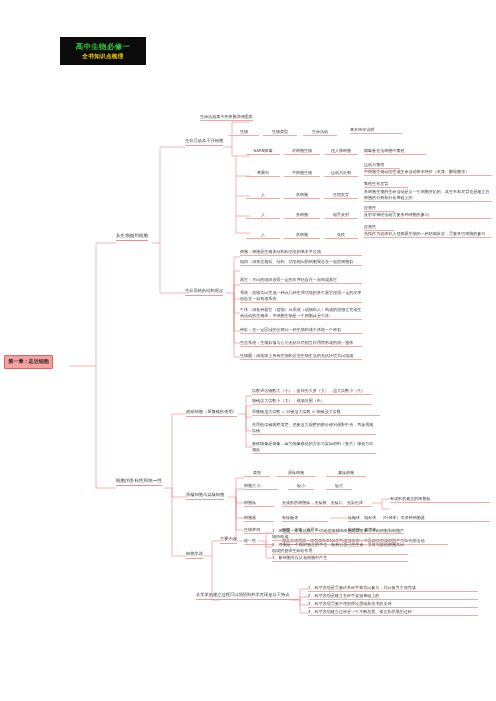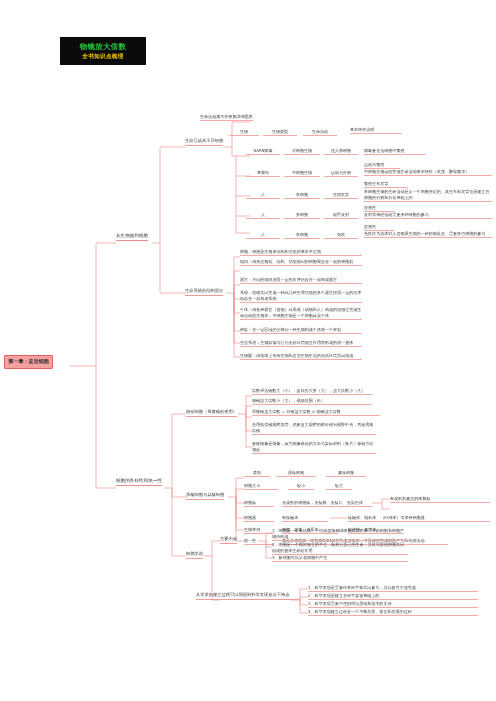--- a/index.html
+++ b/index.html
@@ -87,21 +87,21 @@
       <path d="M266 541 V547 H272"></path>
       <path d="M266 541 V558 H272"></path>
       <path d="M290 600 H300 V589 H308"></path>
       <path d="M300 600 V597 H308"></path>
       <path d="M300 600 V605 H308"></path>
       <path d="M300 600 V613 H308"></path>
     </g>
   </svg>
 
   <div id="title-banner">
-    <div class="l1">物镜放大倍数</div>
+    <div class="l1">高中生物必修一</div>
     <div class="l2">全书知识点梳理</div>
   </div>
 
   <div id="root-node">第一章：走近细胞</div>
 
   <div class="node lvl2" style="left:116px;top:233px;">从生物圈到细胞</div>
   <div class="node lvl2" style="left:116px;top:478px;">细胞的多样性和统一性</div>
 
   <div class="node lvl3" style="left:185px;top:138px;">生命活动离不开细胞</div>
   <div class="node leaf" style="left:200px;top:114px;">生命活动离不开细胞详细图表</div>

